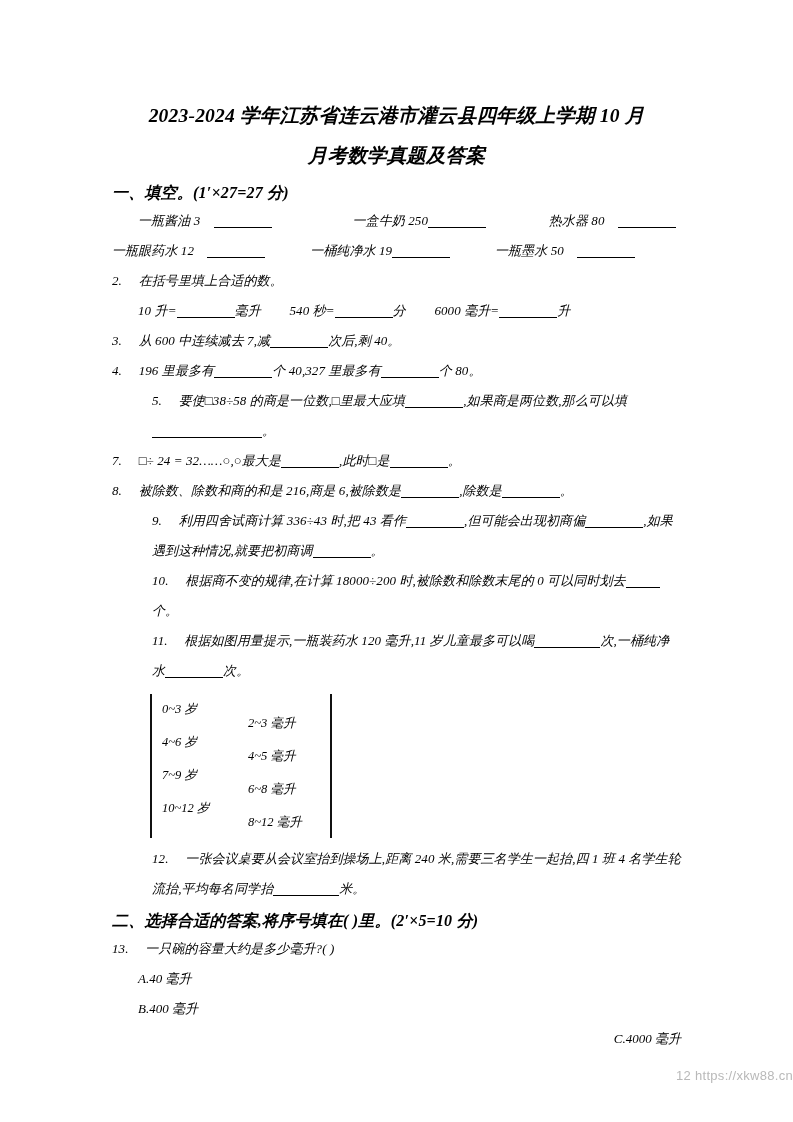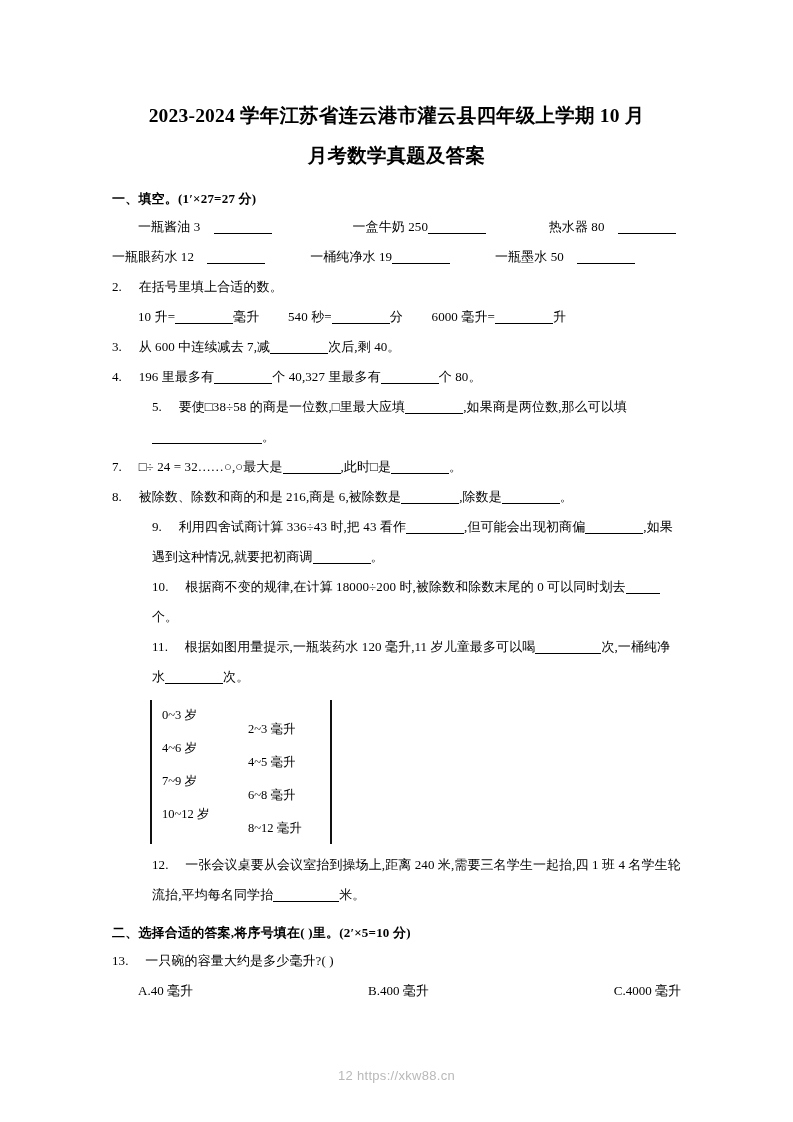--- a/index.html
+++ b/index.html
@@ -15,40 +15,41 @@
     color: #000000;
     overflow: hidden;
   }
   .page {
     position: absolute;
     left: 0; top: 0;
     width: 793px;
     height: 1122px;
     box-sizing: border-box;
     padding: 0 112px;
+    font-style: italic;
   }
 
   
   .doc-title {
     text-align: center;
     font-size: 19.5px;
     font-weight: bold;
     line-height: 40px;
     letter-spacing: 0.2px;
     margin: 0;
     padding-top: 96px;
   }
   .doc-title .line2 { display: block; }
 
   
   .section-heading {
-    font-size: 13px;
+    font-size: 16px;
     font-weight: bold;
     line-height: 22px;
-    margin: 12px 0 2px 0;
+    margin: 6px 0 2px 0;
     letter-spacing: 0.2px;
   }
 
   
   .q {
     font-size: 13px;
     line-height: 30px;
     letter-spacing: 0.1px;
     white-space: nowrap;
   }
@@ -87,32 +88,33 @@
   .dosage-row { display: flex; }
   .dosage-age { width: 86px; }
   .dosage-amt { flex: 1; margin-top: 14px; }
 
   
   .choices {
     display: flex;
     font-size: 13px;
     line-height: 30px;
     padding-left: 26px;
+    flex-direction: column;
   }
   .choice-a { width: 230px; }
   .choice-b { width: 240px; }
   .choice-c { flex: 1; text-align: right; }
 
   
   .footer-watermark {
     position: absolute;
     left: 0;
     top: 1068px;
     width: 793px;
-    text-align: center;
+    text-align: right;
     font-family: "Liberation Sans", sans-serif;
     font-size: 13px;
     color: #b9b9b9;
     letter-spacing: 0.3px;
   }
 </style>
 </head>
 <body>
 
 <div class="page">

